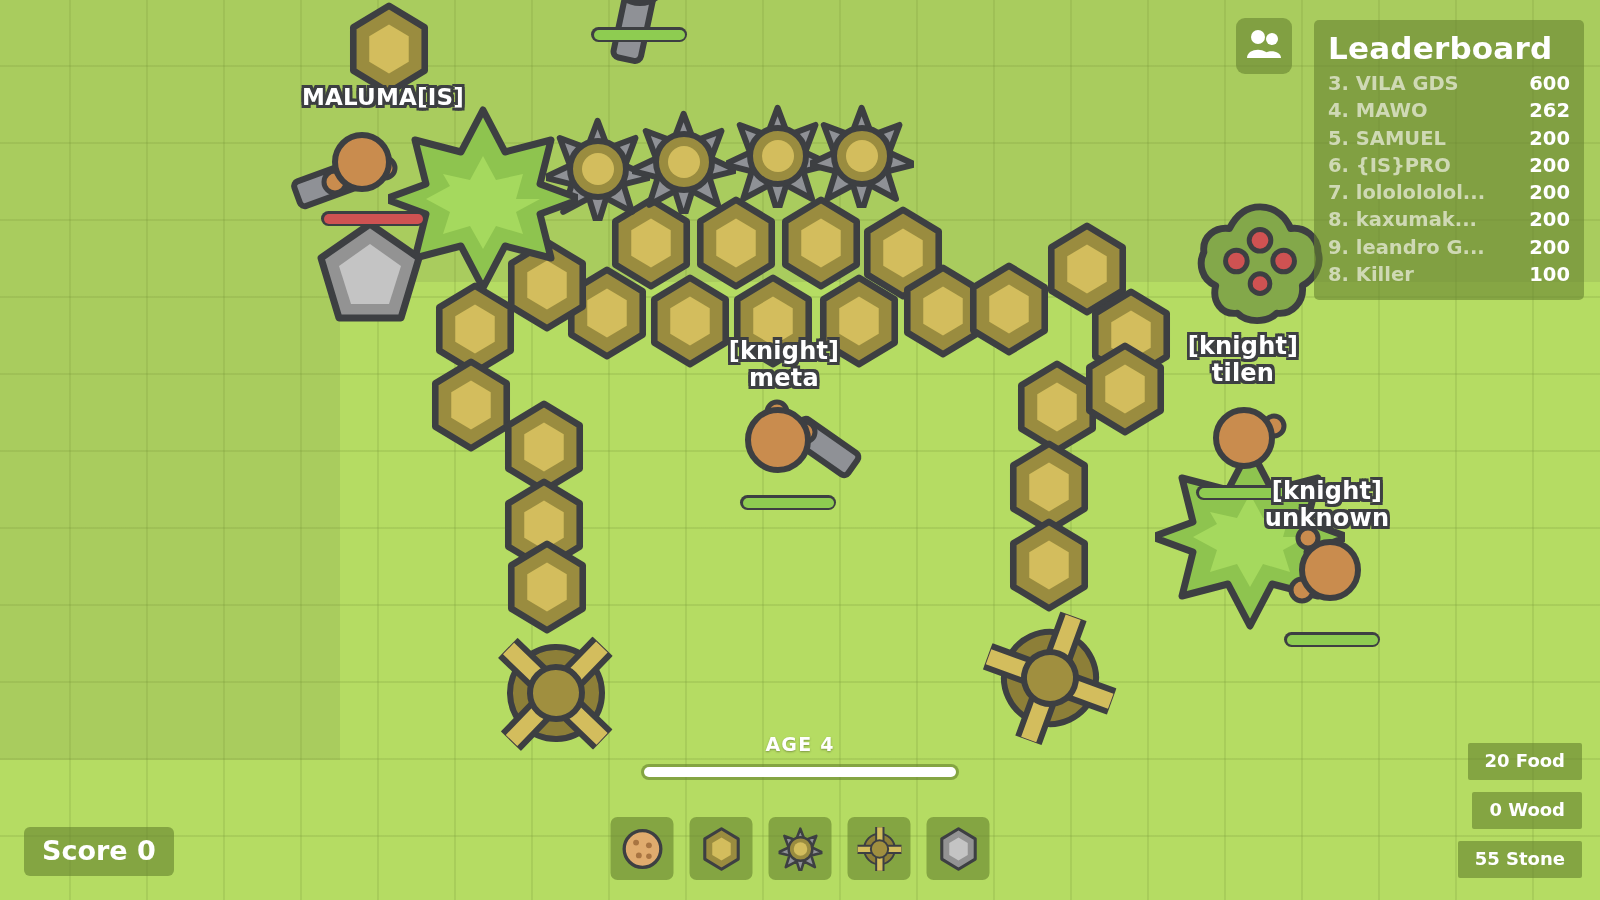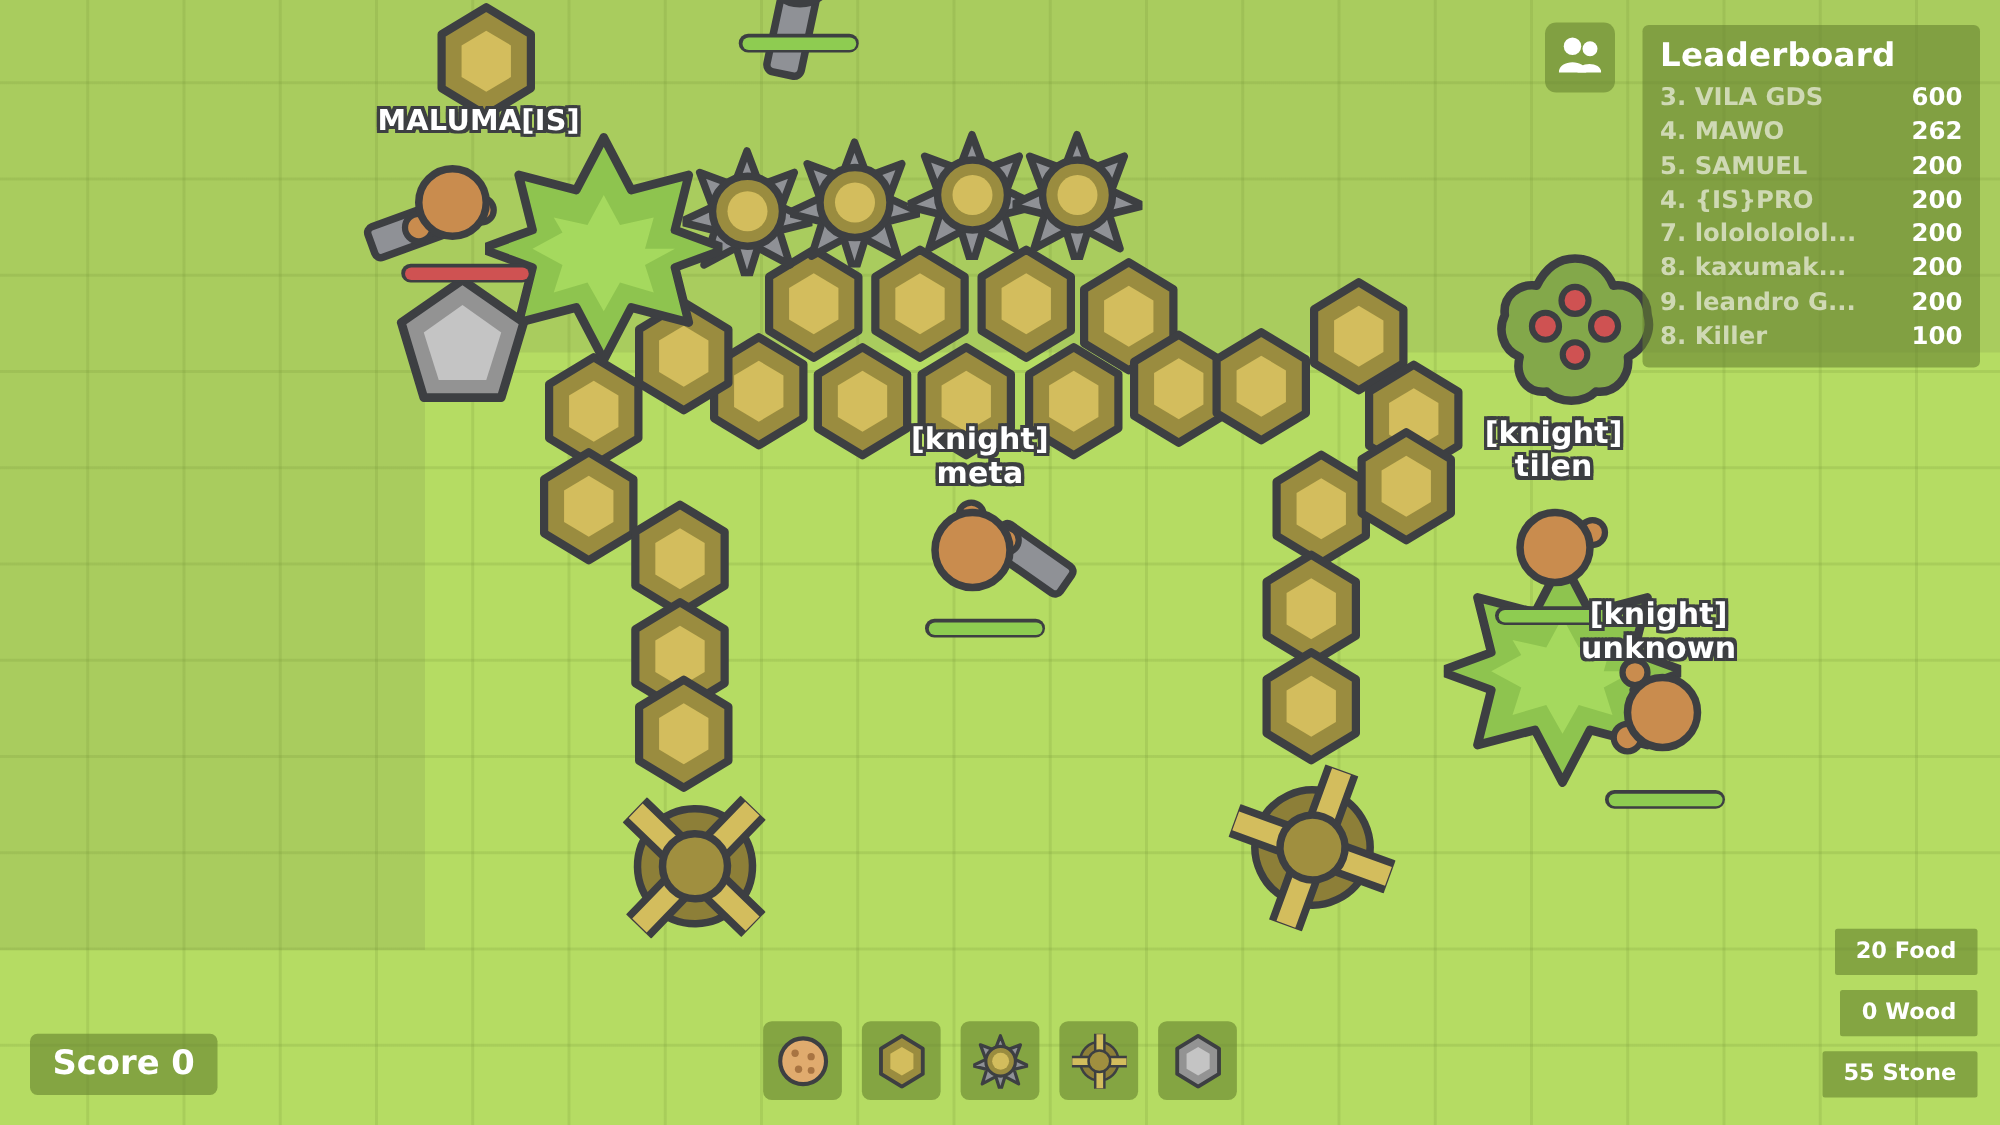--- a/index.html
+++ b/index.html
@@ -92,21 +92,21 @@
   #hud * { pointer-events:auto; }
 
   
   #leaderboard {
     position:absolute; left:1314px; top:20px;
     width:270px; padding:10px 14px 12px 14px;
     background:rgba(100,128,47,.58);
     border-radius:5px;
   }
   #lb-title {
-    color:#fff; font-size:26px; font-weight:bold;
+    color:#fff; font-size:31px; font-weight:bold;
     margin-bottom:4px; letter-spacing:.2px;
   }
   .lbrow {
     display:flex; justify-content:space-between; align-items:baseline;
     font-size:19.5px; font-weight:bold; line-height:27.3px;
   }
   .lbname {
     color:#cfd9b4;
     overflow:hidden; text-overflow:ellipsis; white-space:nowrap;
     max-width:180px;
@@ -501,21 +501,21 @@
         </div>
         <div class="lbrow">
           <span class="lbname">4. MAWO</span>
           <span class="lbscore">262</span>
         </div>
         <div class="lbrow">
           <span class="lbname">5. SAMUEL</span>
           <span class="lbscore">200</span>
         </div>
         <div class="lbrow">
-          <span class="lbname">4. {IS}PRO</span>
+          <span class="lbname">6. {IS}PRO</span>
           <span class="lbscore">200</span>
         </div>
         <div class="lbrow">
           <span class="lbname">7. lololololol...</span>
           <span class="lbscore">200</span>
         </div>
         <div class="lbrow">
           <span class="lbname">8. kaxumak...</span>
           <span class="lbscore">200</span>
         </div>
@@ -533,20 +533,26 @@
   <div id="score-box">
     <span>Score 0</span>
   </div>
 
   <div id="resources">
     <div class="resbox"><span>20 Food</span></div>
     <div class="resbox"><span>0 Wood</span></div>
     <div class="resbox"><span>55 Stone</span></div>
   </div>
 
+  <div id="age-wrap">
+    <div id="age-text">AGE 4</div>
+    <div id="age-bar">
+      <div id="age-fill" style="width: 100%;"></div>
+    </div>
+  </div>
 
   <div id="hotbar">
     <div class="slot">
       <span>
         <svg viewBox="0 0 48 48">
           <circle cx="24" cy="24" r="20" fill="#e0ab6e" stroke="#3d3f42" stroke-width="3.6"></circle>
           <circle cx="17" cy="17" r="3.2" fill="#a87442"></circle>
           <circle cx="31" cy="20" r="3.2" fill="#a87442"></circle>
           <circle cx="20" cy="31" r="3.2" fill="#a87442"></circle>
           <circle cx="31" cy="32" r="3" fill="#a87442"></circle>

